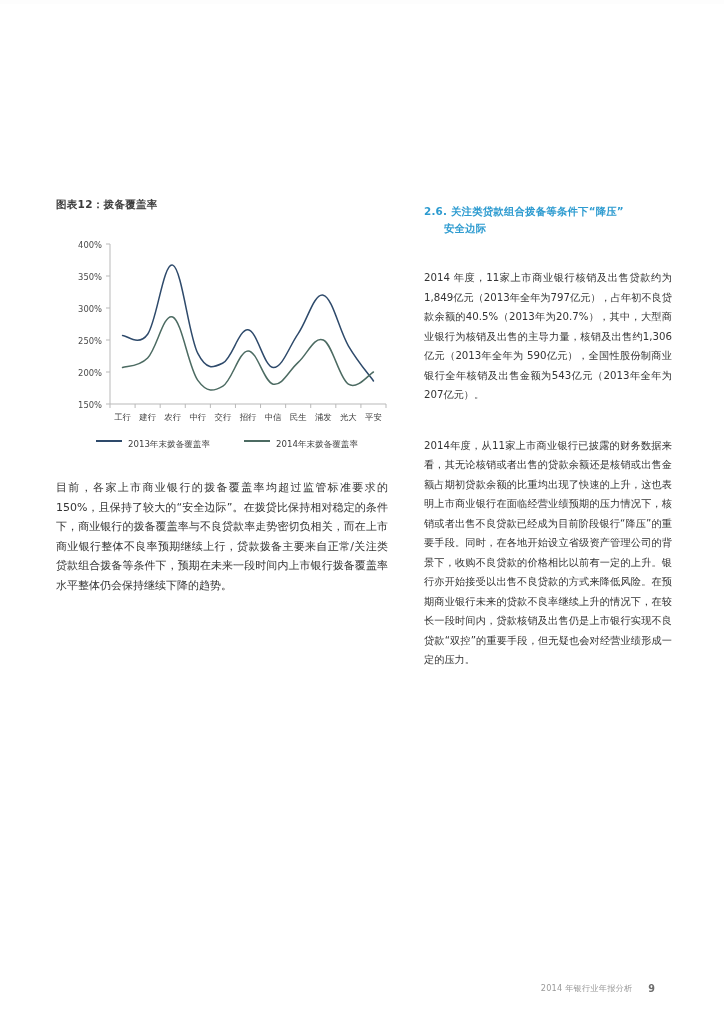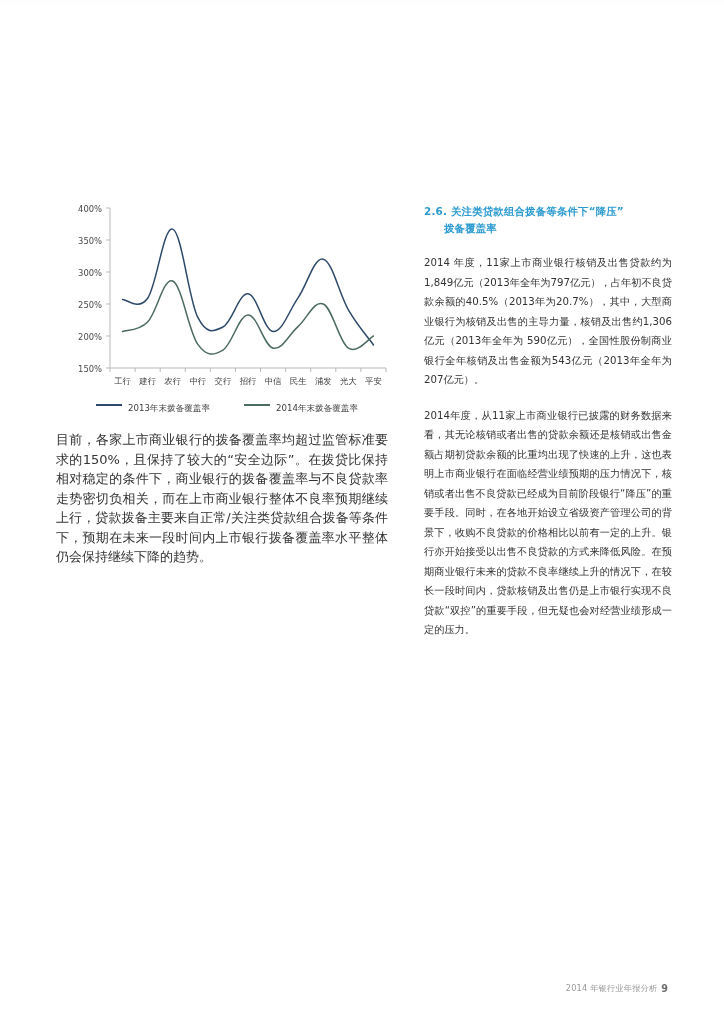--- a/index.html
+++ b/index.html
@@ -37,22 +37,22 @@
     gap: 34px;
     padding-left: 40px;
     font-size: 8.6px;
     color: #3d3d3d;
   }
   .legend-item { display: flex; align-items: flex-start; gap: 6px; }
   .legend-swatch { display:inline-block; width: 26px; height: 2.4px; }
   .legend-label { line-height: 1; }
 
   .body-text {
-    margin-top: 10px;
-    font-size: 13px;
+    margin-top: 22px;
+    font-size: 11px;
     line-height: 19.5px;
     color: #333333;
     text-align: justify;
     text-justify: inter-ideograph;
   }
 
   
   #right-col {
     position: absolute;
     left: 424px; top: 203px;
@@ -60,48 +60,49 @@
   }
   .section-heading {
     font-size: 10.4px;
     font-weight: bold;
     color: #2d9bd0;
     line-height: 17px;
     letter-spacing: .2px;
   }
   .section-heading .indent { display:block; padding-left: 20px; }
   .right-para {
-    margin-top: 16px;
+    margin-top: 31px;
     font-size: 10.2px;
     line-height: 19.5px;
     color: #333333;
     text-align: justify;
     text-justify: inter-ideograph;
   }
 
   
   #footer {
     position: absolute;
-    right: 56px; bottom: 30px;
-    display: flex; align-items: center; gap: 4px;
+    right: 69px; bottom: 30px;
+    display: flex; align-items: center; gap: 16px;
   }
   .footer-text { font-size: 8.2px; color: #9a9a9a; letter-spacing: .2px; }
   .footer-page { font-size: 9.6px; color: #6c6c6c; font-weight: bold; }
 
   .axis-label { font-size: 8.4px; fill: #4a4a4a; font-family: "DejaVu Sans","Liberation Sans",sans-serif; }
   .cat-label  { font-size: 8.4px; fill: #3d3d3d; font-family: "DejaVu Sans","Liberation Sans",sans-serif; }
 </style>
 </head>
 <body>
 
 <div id="page">
   <div class="page-border-top"></div>
 
   <div id="left-col">
 
+    <div class="figure-title">图表12：拨备覆盖率</div>
 
     <div class="chart-wrap">
       <svg class="chart-svg" width="332" height="200" viewBox="0 0 332 200">
 
         <g>
           <text class="axis-label" x="46" y="14" text-anchor="end">400%</text>
           <text class="axis-label" x="46" y="46" text-anchor="end">350%</text>
           <text class="axis-label" x="46" y="78" text-anchor="end">300%</text>
           <text class="axis-label" x="46" y="110" text-anchor="end">250%</text>
           <text class="axis-label" x="46" y="142" text-anchor="end">200%</text>
@@ -164,21 +165,21 @@
       </div>
     </div>
 
     <div class="body-text">目前，各家上市商业银行的拨备覆盖率均超过监管标准要求的150%，且保持了较大的“安全边际”。在拨贷比保持相对稳定的条件下，商业银行的拨备覆盖率与不良贷款率走势密切负相关，而在上市商业银行整体不良率预期继续上行，贷款拨备主要来自正常/关注类贷款组合拨备等条件下，预期在未来一段时间内上市银行拨备覆盖率水平整体仍会保持继续下降的趋势。</div>
   </div>
 
   <div id="right-col">
     <div class="section-heading">
       <span>2.6.</span>
       <span>关注类贷款组合拨备等条件下“降压”</span>
-      <span class="indent">拨备覆盖率</span>
+      <span class="indent">安全边际</span>
     </div>
 
     <div class="right-para">2014 年度，11家上市商业银行核销及出售贷款约为1,849亿元（2013年全年为797亿元），占年初不良贷款余额的40.5%（2013年为20.7%），其中，大型商业银行为核销及出售的主导力量，核销及出售约1,306亿元（2013年全年为 590亿元），全国性股份制商业银行全年核销及出售金额为543亿元（2013年全年为207亿元）。</div>
     <div class="right-para">2014年度，从11家上市商业银行已披露的财务数据来看，其无论核销或者出售的贷款余额还是核销或出售金额占期初贷款余额的比重均出现了快速的上升，这也表明上市商业银行在面临经营业绩预期的压力情况下，核销或者出售不良贷款已经成为目前阶段银行“降压”的重要手段。同时，在各地开始设立省级资产管理公司的背景下，收购不良贷款的价格相比以前有一定的上升。银行亦开始接受以出售不良贷款的方式来降低风险。在预期商业银行未来的贷款不良率继续上升的情况下，在较长一段时间内，贷款核销及出售仍是上市银行实现不良贷款“双控”的重要手段，但无疑也会对经营业绩形成一定的压力。</div>
   </div>
 
   <div id="footer">
     <span class="footer-text">2014 年银行业年报分析</span>
     <span class="footer-page">9</span>
   </div>

